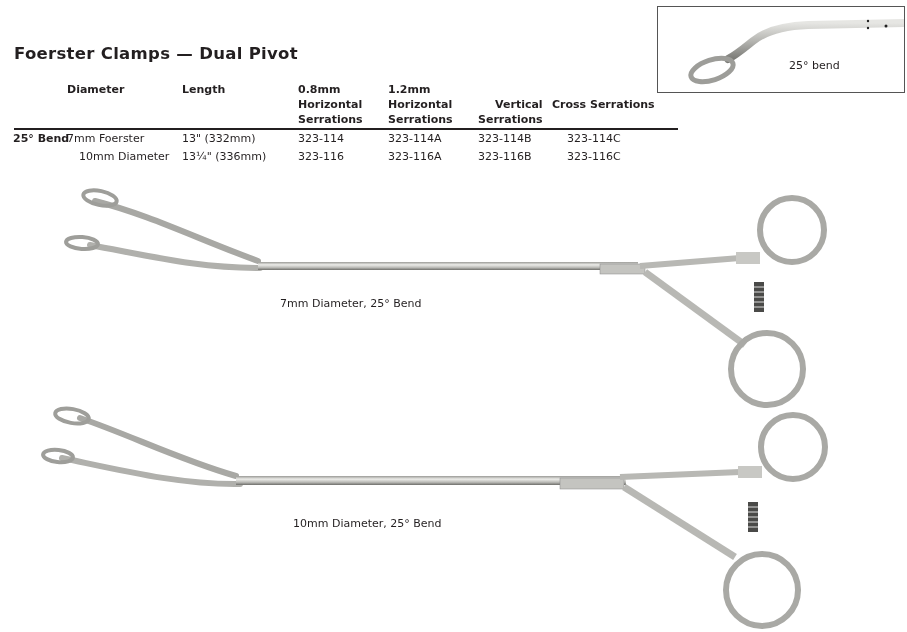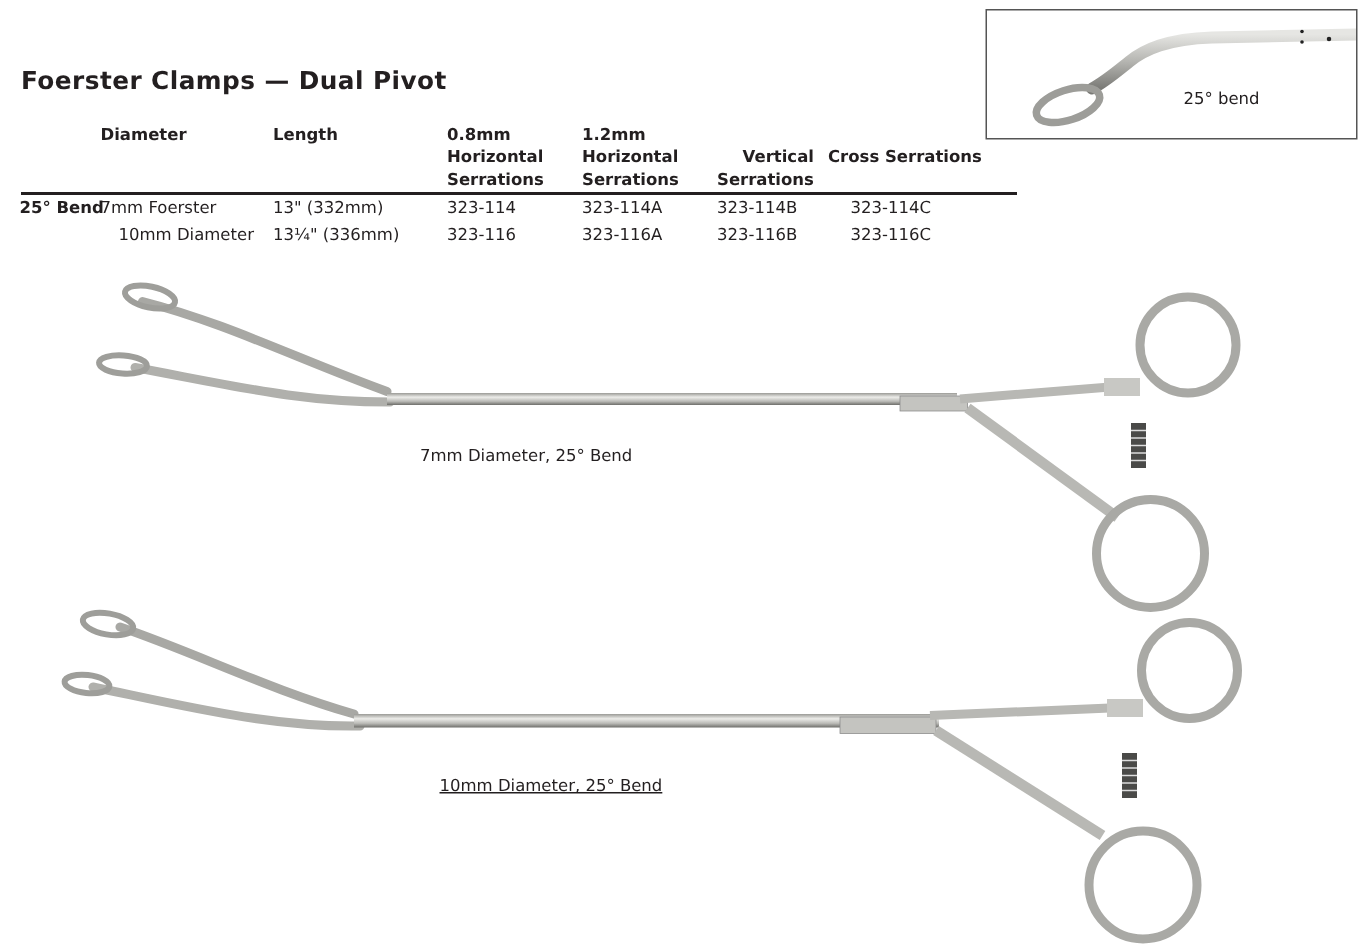--- a/index.html
+++ b/index.html
@@ -137,13 +137,13 @@
     <circle cx="762" cy="590" r="36" fill="none" stroke="#a9a9a5" stroke-width="6"></circle>
 
     <rect x="748" y="502" width="10" height="30" fill="#4a4a48"></rect>
     <line x1="748" y1="507" x2="758" y2="507" stroke="#ddd" stroke-width="1"></line>
     <line x1="748" y1="512" x2="758" y2="512" stroke="#ddd" stroke-width="1"></line>
     <line x1="748" y1="517" x2="758" y2="517" stroke="#ddd" stroke-width="1"></line>
     <line x1="748" y1="522" x2="758" y2="522" stroke="#ddd" stroke-width="1"></line>
     <line x1="748" y1="527" x2="758" y2="527" stroke="#ddd" stroke-width="1"></line>
   </g>
 </svg>
-<div class="caption" style="left:293px;top:517px;text-decoration:underline;">10mm Diameter, 25° Bend</div>
+<div class="caption" style="left:293px;top:517px;">10mm Diameter, 25° Bend</div>
 
 </body></html>

